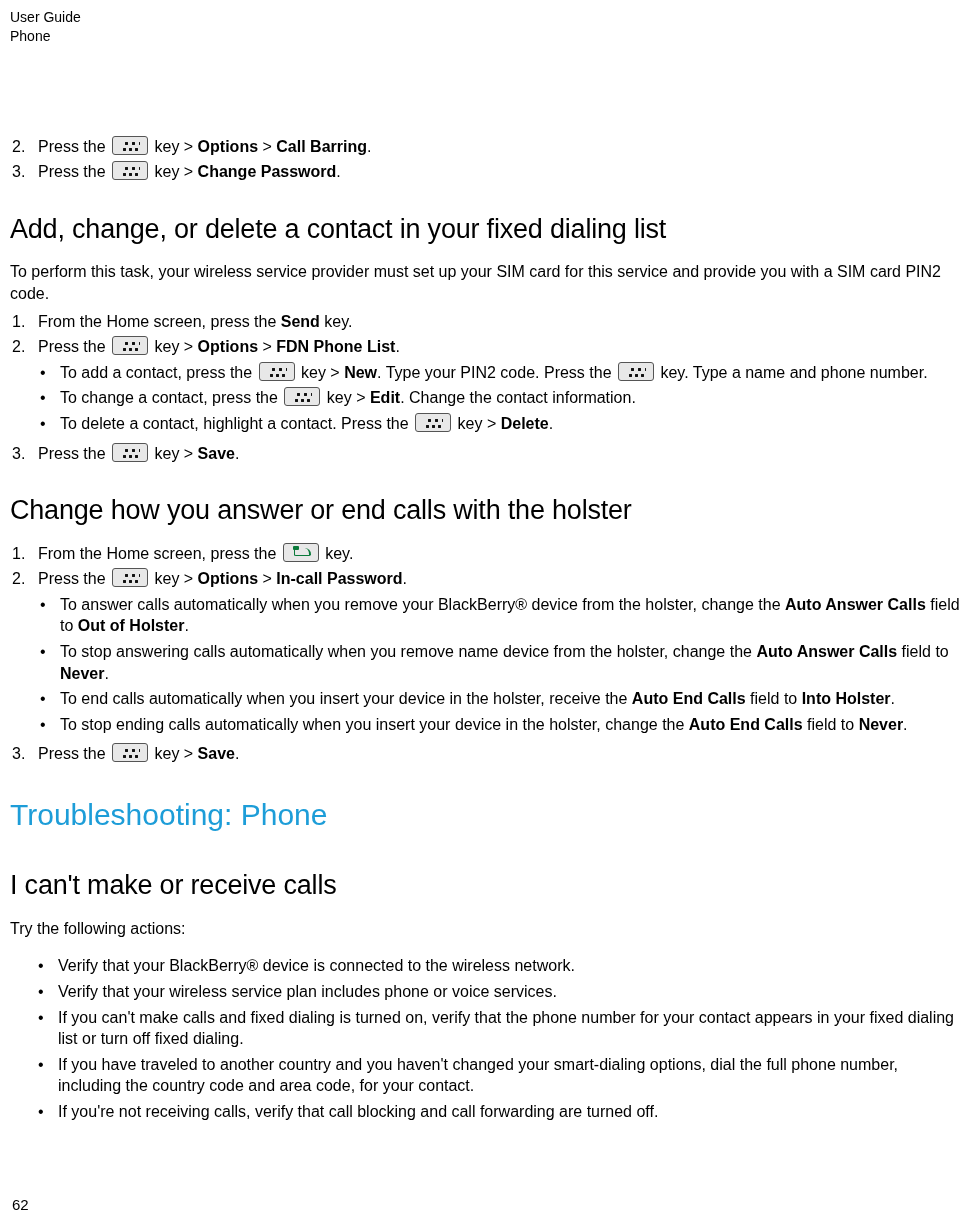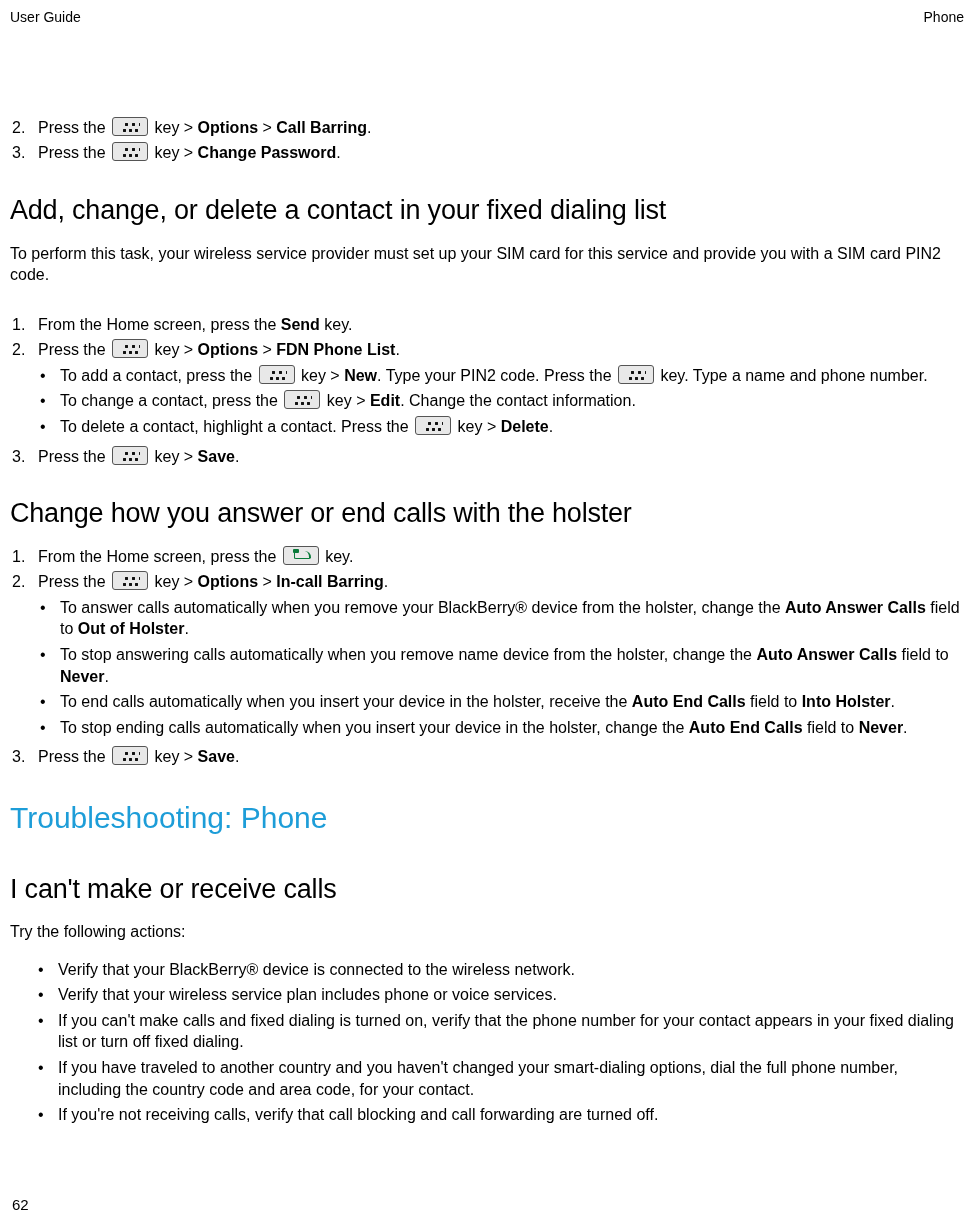--- a/index.html
+++ b/index.html
@@ -12,20 +12,21 @@
       width: 974px;
       height: 1227px;
       position: relative;
       padding: 8px 10px 0 10px;
     }
     .header-row {
       display: flex;
       justify-content: space-between;
       font-size: 14px;
       margin-bottom: 90px;
+      flex-direction: column;
     }
     .ol-top { list-style: none; }
     .ol-top > li { display: flex; margin-bottom: 4px; }
     .ol-num { width: 28px; flex-shrink: 0; padding-left: 2px; }
     .ol-body { flex: 1; }
     .bullets { list-style: none; margin-top: 4px; }
     .bullets > li { display: flex; margin-bottom: 4px; }
     .bullet-dot { width: 22px; flex-shrink: 0; text-align: left; padding-left: 2px; }
     .bullet-body { flex: 1; }
     h2.section-title {
@@ -37,21 +38,21 @@
       letter-spacing: -0.2px;
     }
     h1.chapter-title {
       font-family: "Trebuchet MS", "Segoe UI", sans-serif;
       font-weight: 400;
       font-size: 30px;
       color: #1d9dd8;
       margin-top: 30px;
       margin-bottom: 32px;
     }
-    .intro-para { margin-bottom: 28px; }
+    .intro-para { margin-bottom: 6px; }
     
     .bb-key {
       display: inline-block;
       width: 36px;
       height: 19px;
       background: #e8e8e8;
       border: 1px solid #555;
       border-radius: 3px;
       vertical-align: -3px;
       position: relative;
@@ -186,21 +187,21 @@
 <ul class="ol-top">
   <li>
     <span class="ol-num">1.</span>
     <span class="ol-body">
       <span>From the Home screen, press the </span><span class="send-key"></span><span> key.</span>
     </span>
   </li>
   <li>
     <span class="ol-num">2.</span>
     <span class="ol-body">
-      <span>Press the </span><span class="bb-key"></span><span> key &gt; </span><span class="bold">Options</span><span> &gt; </span><span class="bold">In-call Barring</span><span>.</span>
+      <span>Press the </span><span class="bb-key"></span><span> key &gt; </span><span class="bold">Options</span><span> &gt; </span><span class="bold">In-call Password</span><span>.</span>
       <ul class="bullets">
         <li>
           <span class="bullet-dot">•</span>
           <span class="bullet-body">
             <span>To answer calls automatically when you remove your BlackBerry® device from the holster, change the </span><span class="bold">Auto Answer Calls</span><span> field to </span><span class="bold">Out of Holster</span><span>.</span>
           </span>
         </li>
         <li>
           <span class="bullet-dot">•</span>
           <span class="bullet-body">

